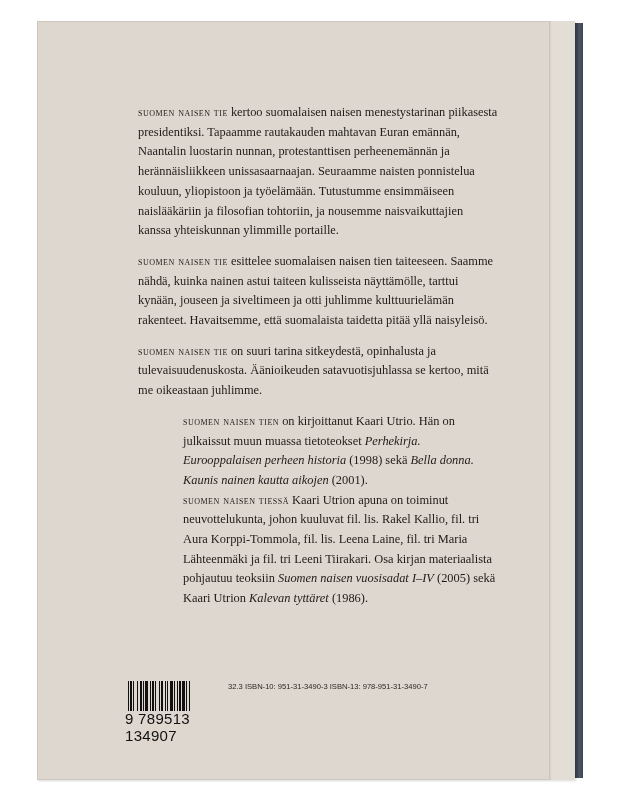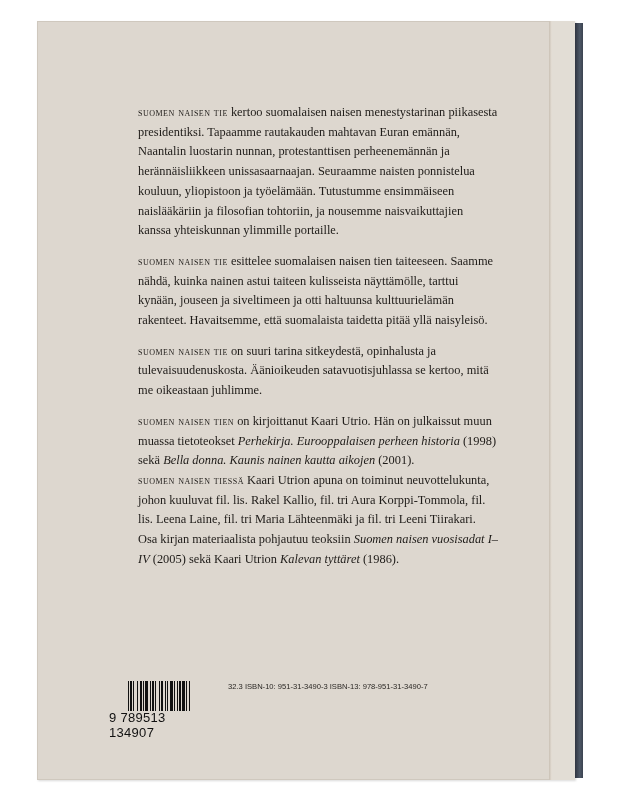--- a/index.html
+++ b/index.html
@@ -23,51 +23,51 @@
   .edge {
     position: absolute; left: 575px; top: 23px; width: 8px; height: 755px;
     background: linear-gradient(to right, #2f3440, #4d5766 60%, #3b4350);
   }
   .text-block {
     position: absolute; left: 138px; top: 103px; width: 360px;
     font-family: "Liberation Serif", serif; font-size: 12.4px; line-height: 19.7px;
     color: #1e1b18;
   }
   .para { margin: 0 0 11px 0; }
-  .para.tight { margin-bottom: 0; }
+  .para.tight { margin-bottom: 0; margin-left: 45px; }
   .sc { font-variant: small-caps; letter-spacing: 0.5px; font-size: 11.5px; }
   .it { font-style: italic; }
   .barcode {
     position: absolute; left: 128px; top: 681px; width: 94px; height: 30px;
     display: flex; align-items: flex-end; gap: 0;
   }
   .barcode span { display: inline-block; height: 100%; background: #111; }
   .barcode-num {
-    position: absolute; left: 109px; top: 710px; width: 100px;
-    font-family: "Liberation Sans", sans-serif; font-size: 13px; color: #111; letter-spacing: 0.3px;
+    position: absolute; left: 125px; top: 710px; width: 100px;
+    font-family: "Liberation Sans", sans-serif; font-size: 15px; color: #111; letter-spacing: 0.3px;
   }
   .info {
     position: absolute; left: 228px; top: 680px; font-family: "Liberation Sans", sans-serif;
     font-size: 7.6px; line-height: 14px; color: #2a2724; text-align: center;
   }
 </style>
 </head>
 <body>
 
 <div class="cover"></div>
 <div class="spine-groove"></div>
 <div class="spine-right"></div>
 <div class="edge"></div>
 
 <div class="text-block">
   <p class="para">
     <span class="sc">suomen naisen tie</span><span> kertoo suomalaisen naisen menestystarinan piikasesta presidentiksi. Tapaamme rautakauden mahtavan Euran emännän, Naantalin luostarin nunnan, protestanttisen perheenemännän ja herännäisliikkeen unissasaarnaajan. Seuraamme naisten ponnistelua kouluun, yliopistoon ja työelämään. Tutustumme ensimmäiseen naislääkäriin ja filosofian tohtoriin, ja nousemme naisvaikuttajien kanssa yhteiskunnan ylimmille portaille.</span>
   </p>
   <p class="para">
-    <span class="sc">suomen naisen tie</span><span> esittelee suomalaisen naisen tien taiteeseen. Saamme nähdä, kuinka nainen astui taiteen kulisseista näyttämölle, tarttui kynään, jouseen ja siveltimeen ja otti haltuunsa kulttuurielämän rakenteet. Havaitsemme, että suomalaista taidetta pitää yllä naisyleisö.</span>
+    <span class="sc">suomen naisen tie</span><span> esittelee suomalaisen naisen tien taiteeseen. Saamme nähdä, kuinka nainen astui taiteen kulisseista näyttämölle, tarttui kynään, jouseen ja siveltimeen ja otti juhlimme kulttuurielämän rakenteet. Havaitsemme, että suomalaista taidetta pitää yllä naisyleisö.</span>
   </p>
   <p class="para">
     <span class="sc">suomen naisen tie</span><span> on suuri tarina sitkeydestä, opinhalusta ja tulevaisuudenuskosta. Äänioikeuden satavuotisjuhlassa se kertoo, mitä me oikeastaan juhlimme.</span>
   </p>
   <p class="para tight">
     <span class="sc">suomen naisen tien</span><span> on kirjoittanut Kaari Utrio. Hän on julkaissut muun muassa tietoteokset </span><span class="it">Perhekirja. Eurooppalaisen perheen historia</span><span> (1998) sekä </span><span class="it">Bella donna. Kaunis nainen kautta aikojen</span><span> (2001).</span>
     <br>
     <span class="sc">suomen naisen tiessä</span><span> Kaari Utrion apuna on toiminut neuvottelukunta, johon kuuluvat fil. lis. Rakel Kallio, fil. tri Aura Korppi-Tommola, fil. lis. Leena Laine, fil. tri Maria Lähteenmäki ja fil. tri Leeni Tiirakari. Osa kirjan materiaalista pohjautuu teoksiin </span><span class="it">Suomen naisen vuosisadat I–IV</span><span> (2005) sekä Kaari Utrion </span><span class="it">Kalevan tyttäret</span><span> (1986).</span>
   </p>
 </div>

